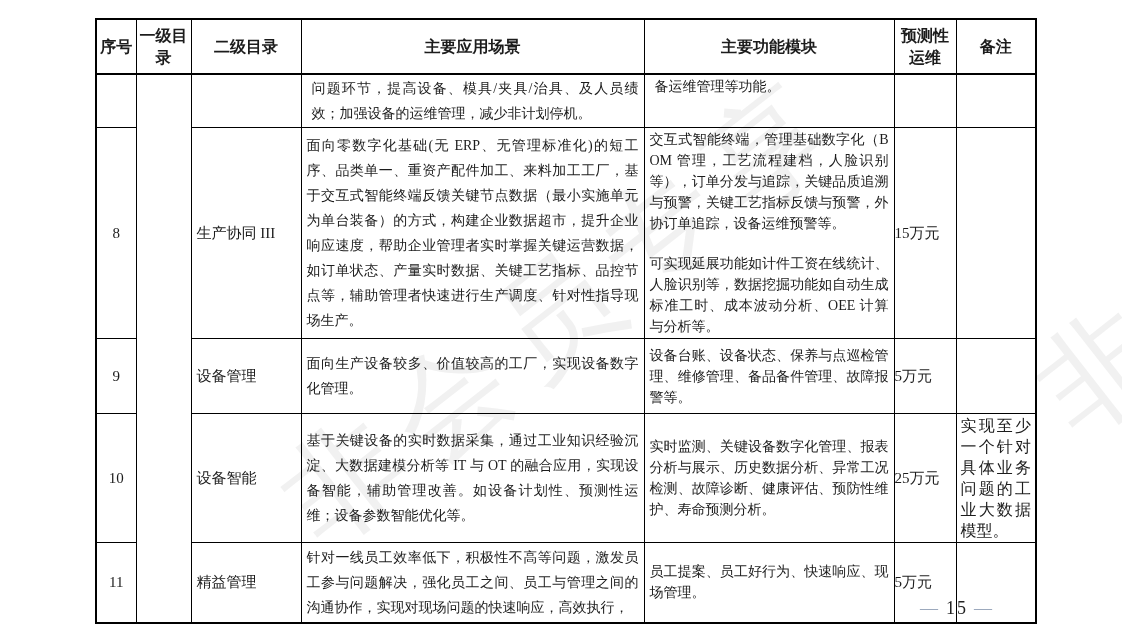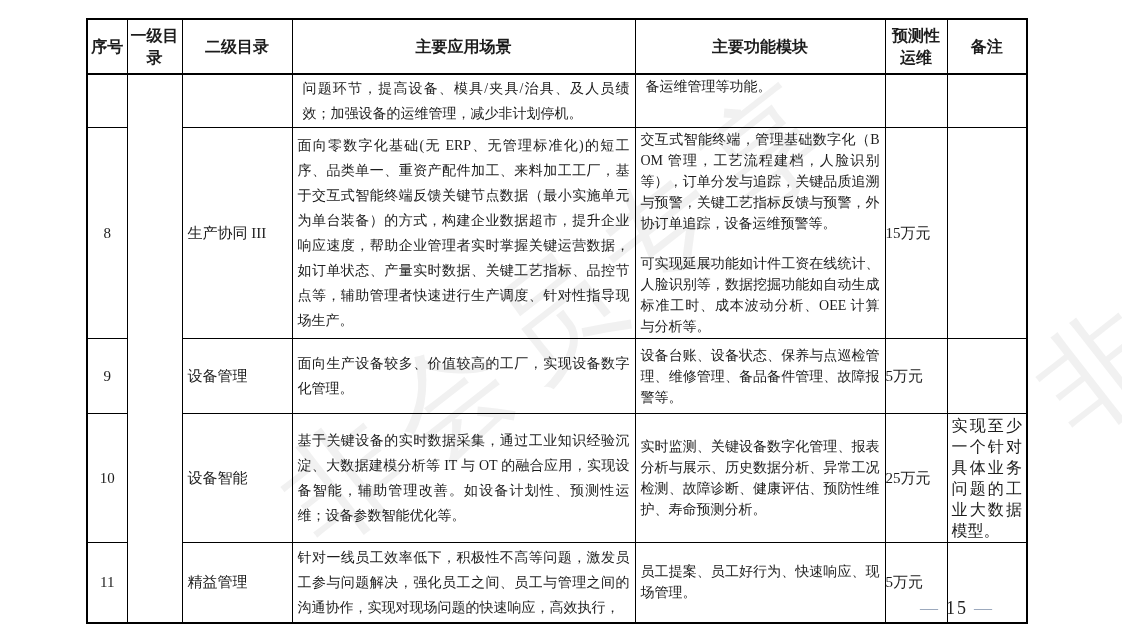--- a/index.html
+++ b/index.html
@@ -24,21 +24,21 @@
     color:rgba(70,70,70,0.075);
     font-family:"Liberation Sans","DejaVu Sans",sans-serif;
     pointer-events:none;
     z-index:1;
   }
   .wm-main { left:250px; top:455px; }
   .wm-frag { left:1005px; top:345px; }
 
   
   table.doc {
-    position:absolute; left:86px; top:18px;
+    position:absolute; left:95px; top:18px;
     width:940px;
     border-collapse:collapse;
     table-layout:fixed;
     border:2px solid #000;
     z-index:2;
     background:transparent;
   }
   th, td {
     border:1px solid #000;
     padding:1px 5px;

